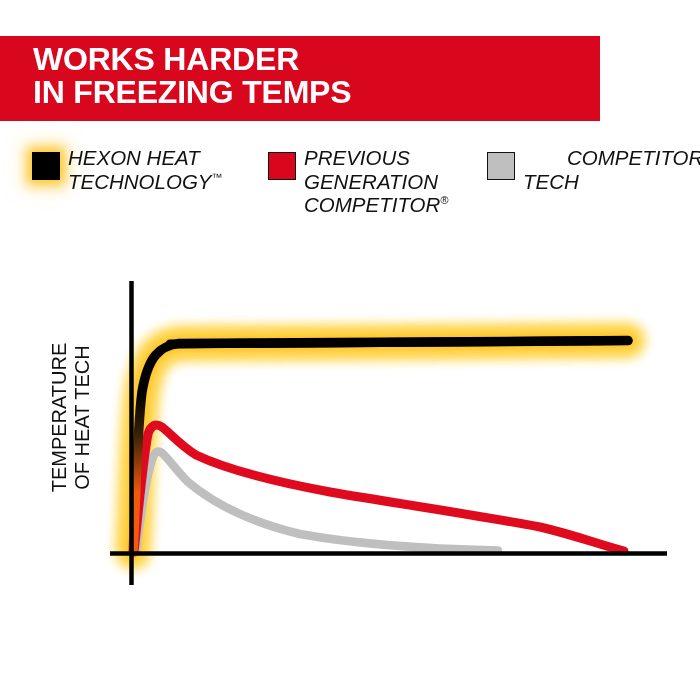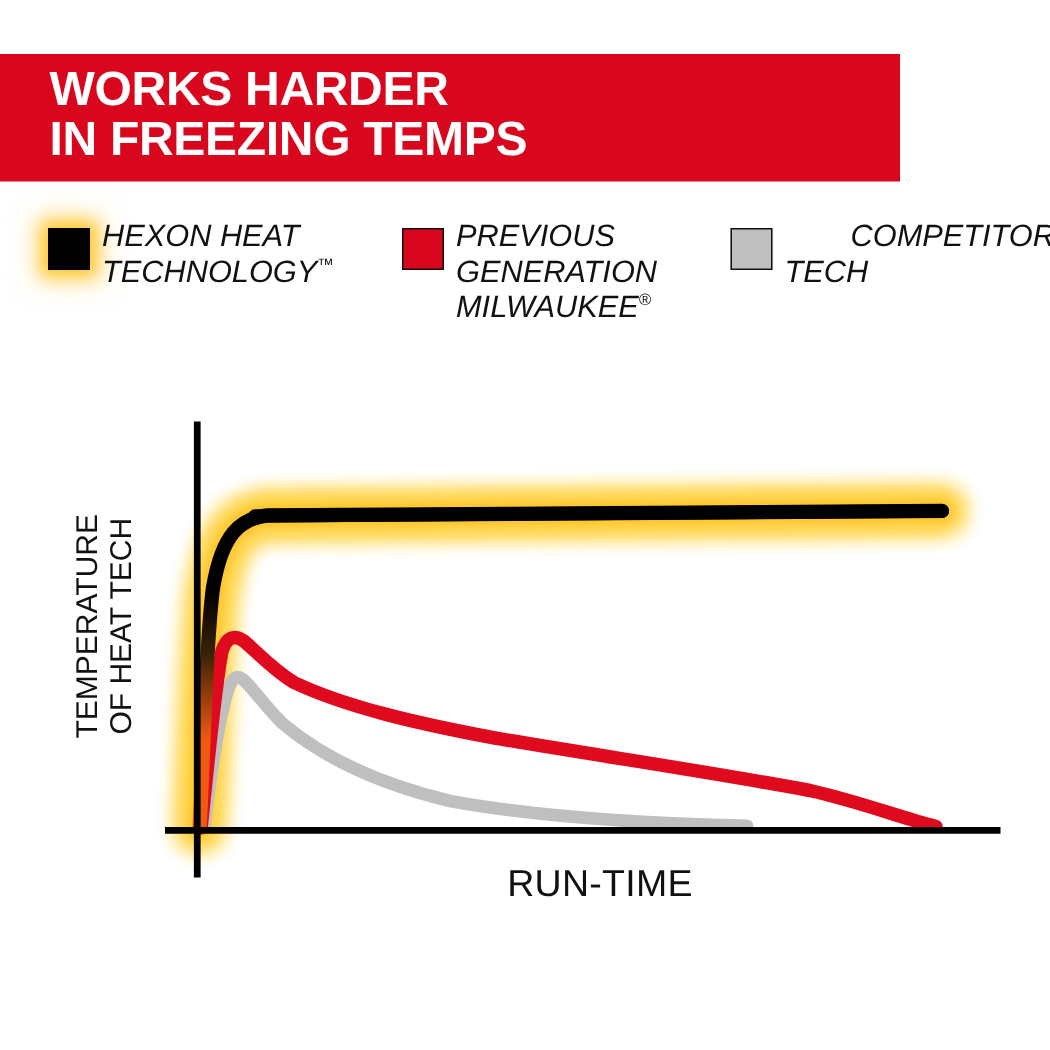--- a/index.html
+++ b/index.html
@@ -109,21 +109,21 @@
     <div class="legend-item i0">
       <span class="swatch black"></span>
       <span class="legend-label"><span style="white-space: pre;">HEXON HEAT
 TECHNOLOGY</span><sup>™</sup></span>
     </div>
 
     <div class="legend-item i1">
       <span class="swatch red"></span>
       <span class="legend-label"><span style="white-space: pre;">PREVIOUS
 GENERATION
-MILWAUKEE</span><sup>®</sup></span>
+COMPETITOR</span><sup>®</sup></span>
     </div>
 
     <div class="legend-item i2">
       <span class="swatch gray"></span>
       <span class="legend-label"><span style="white-space: pre; margin-left: 44px;">COMPETITOR
 TECH</span><sup></sup></span>
     </div>
 
   </div>
 
@@ -174,17 +174,16 @@
       </g>
 
       <g>
         <line x1="131.5" y1="281" x2="131.5" y2="585" stroke="#000" stroke-width="4.5"></line>
         <line x1="110" y1="553.5" x2="667" y2="553.5" stroke="#000" stroke-width="4.5"></line>
       </g>
     </svg>
 
     <div class="axis-label-y" style="white-space: pre;">TEMPERATURE
 OF HEAT TECH</div>
-    <div class="axis-label-x">RUN-TIME</div>
 
   </div>
 
 </div>
 
 </body></html>

